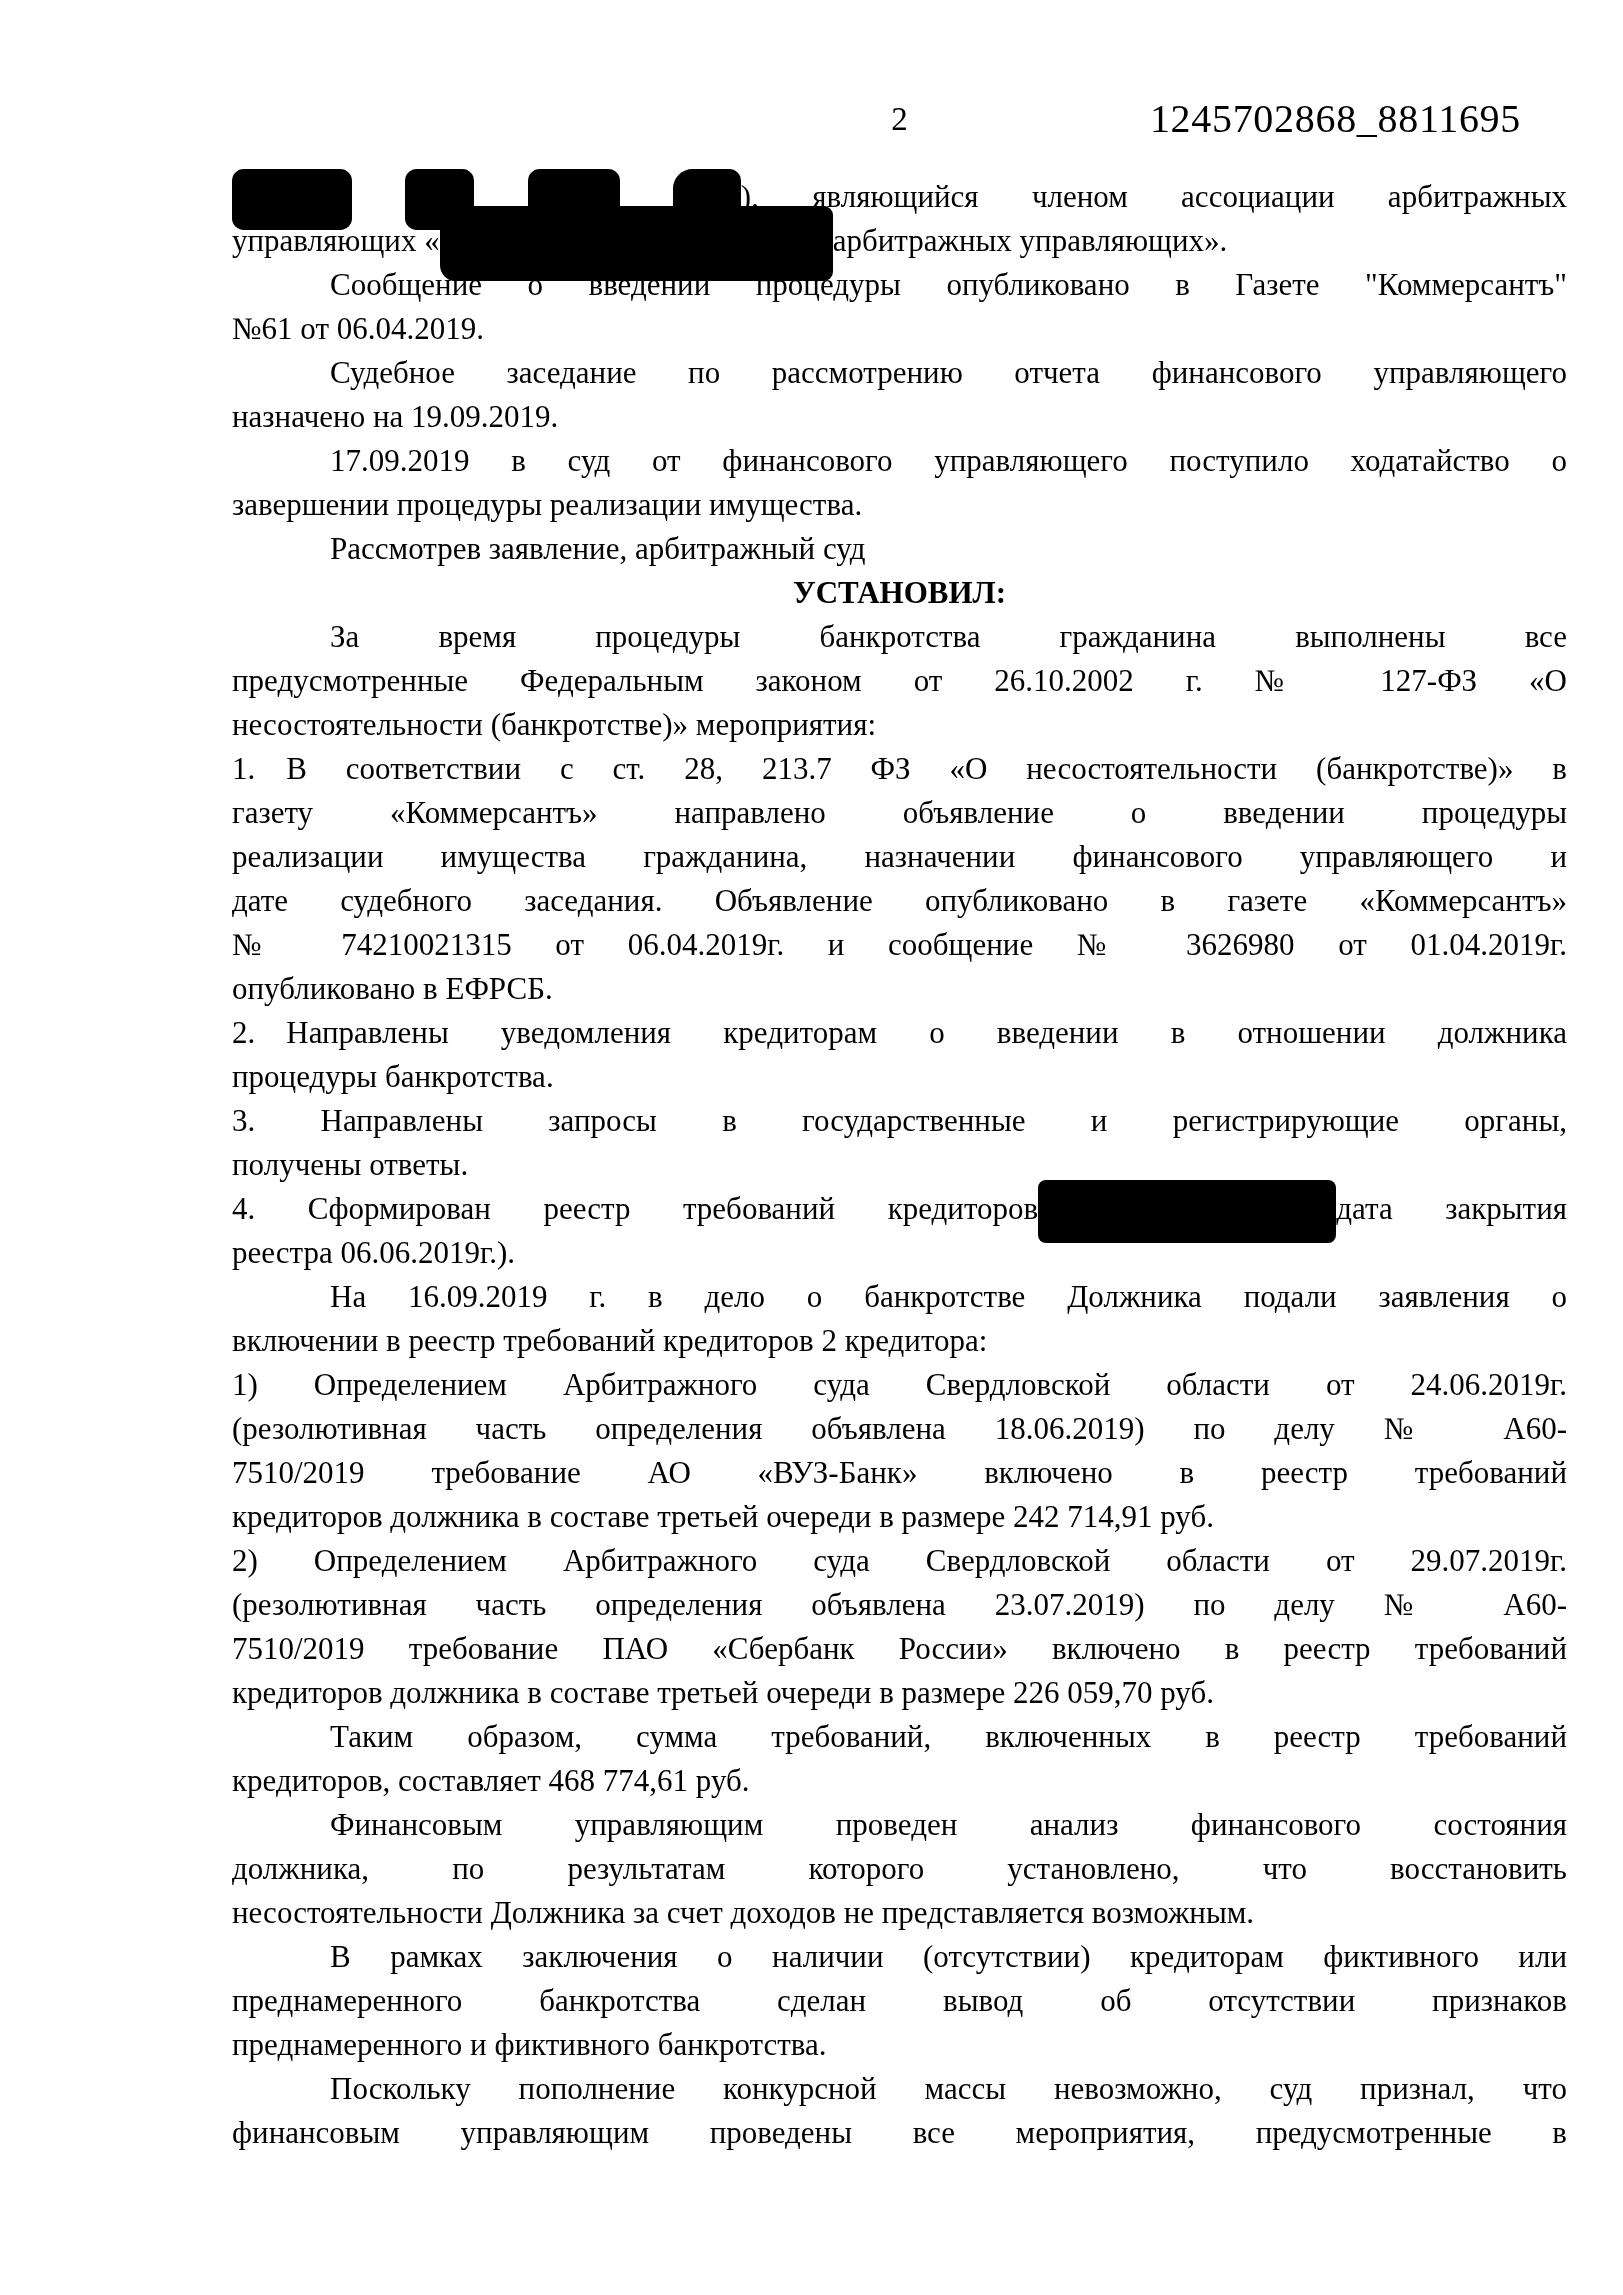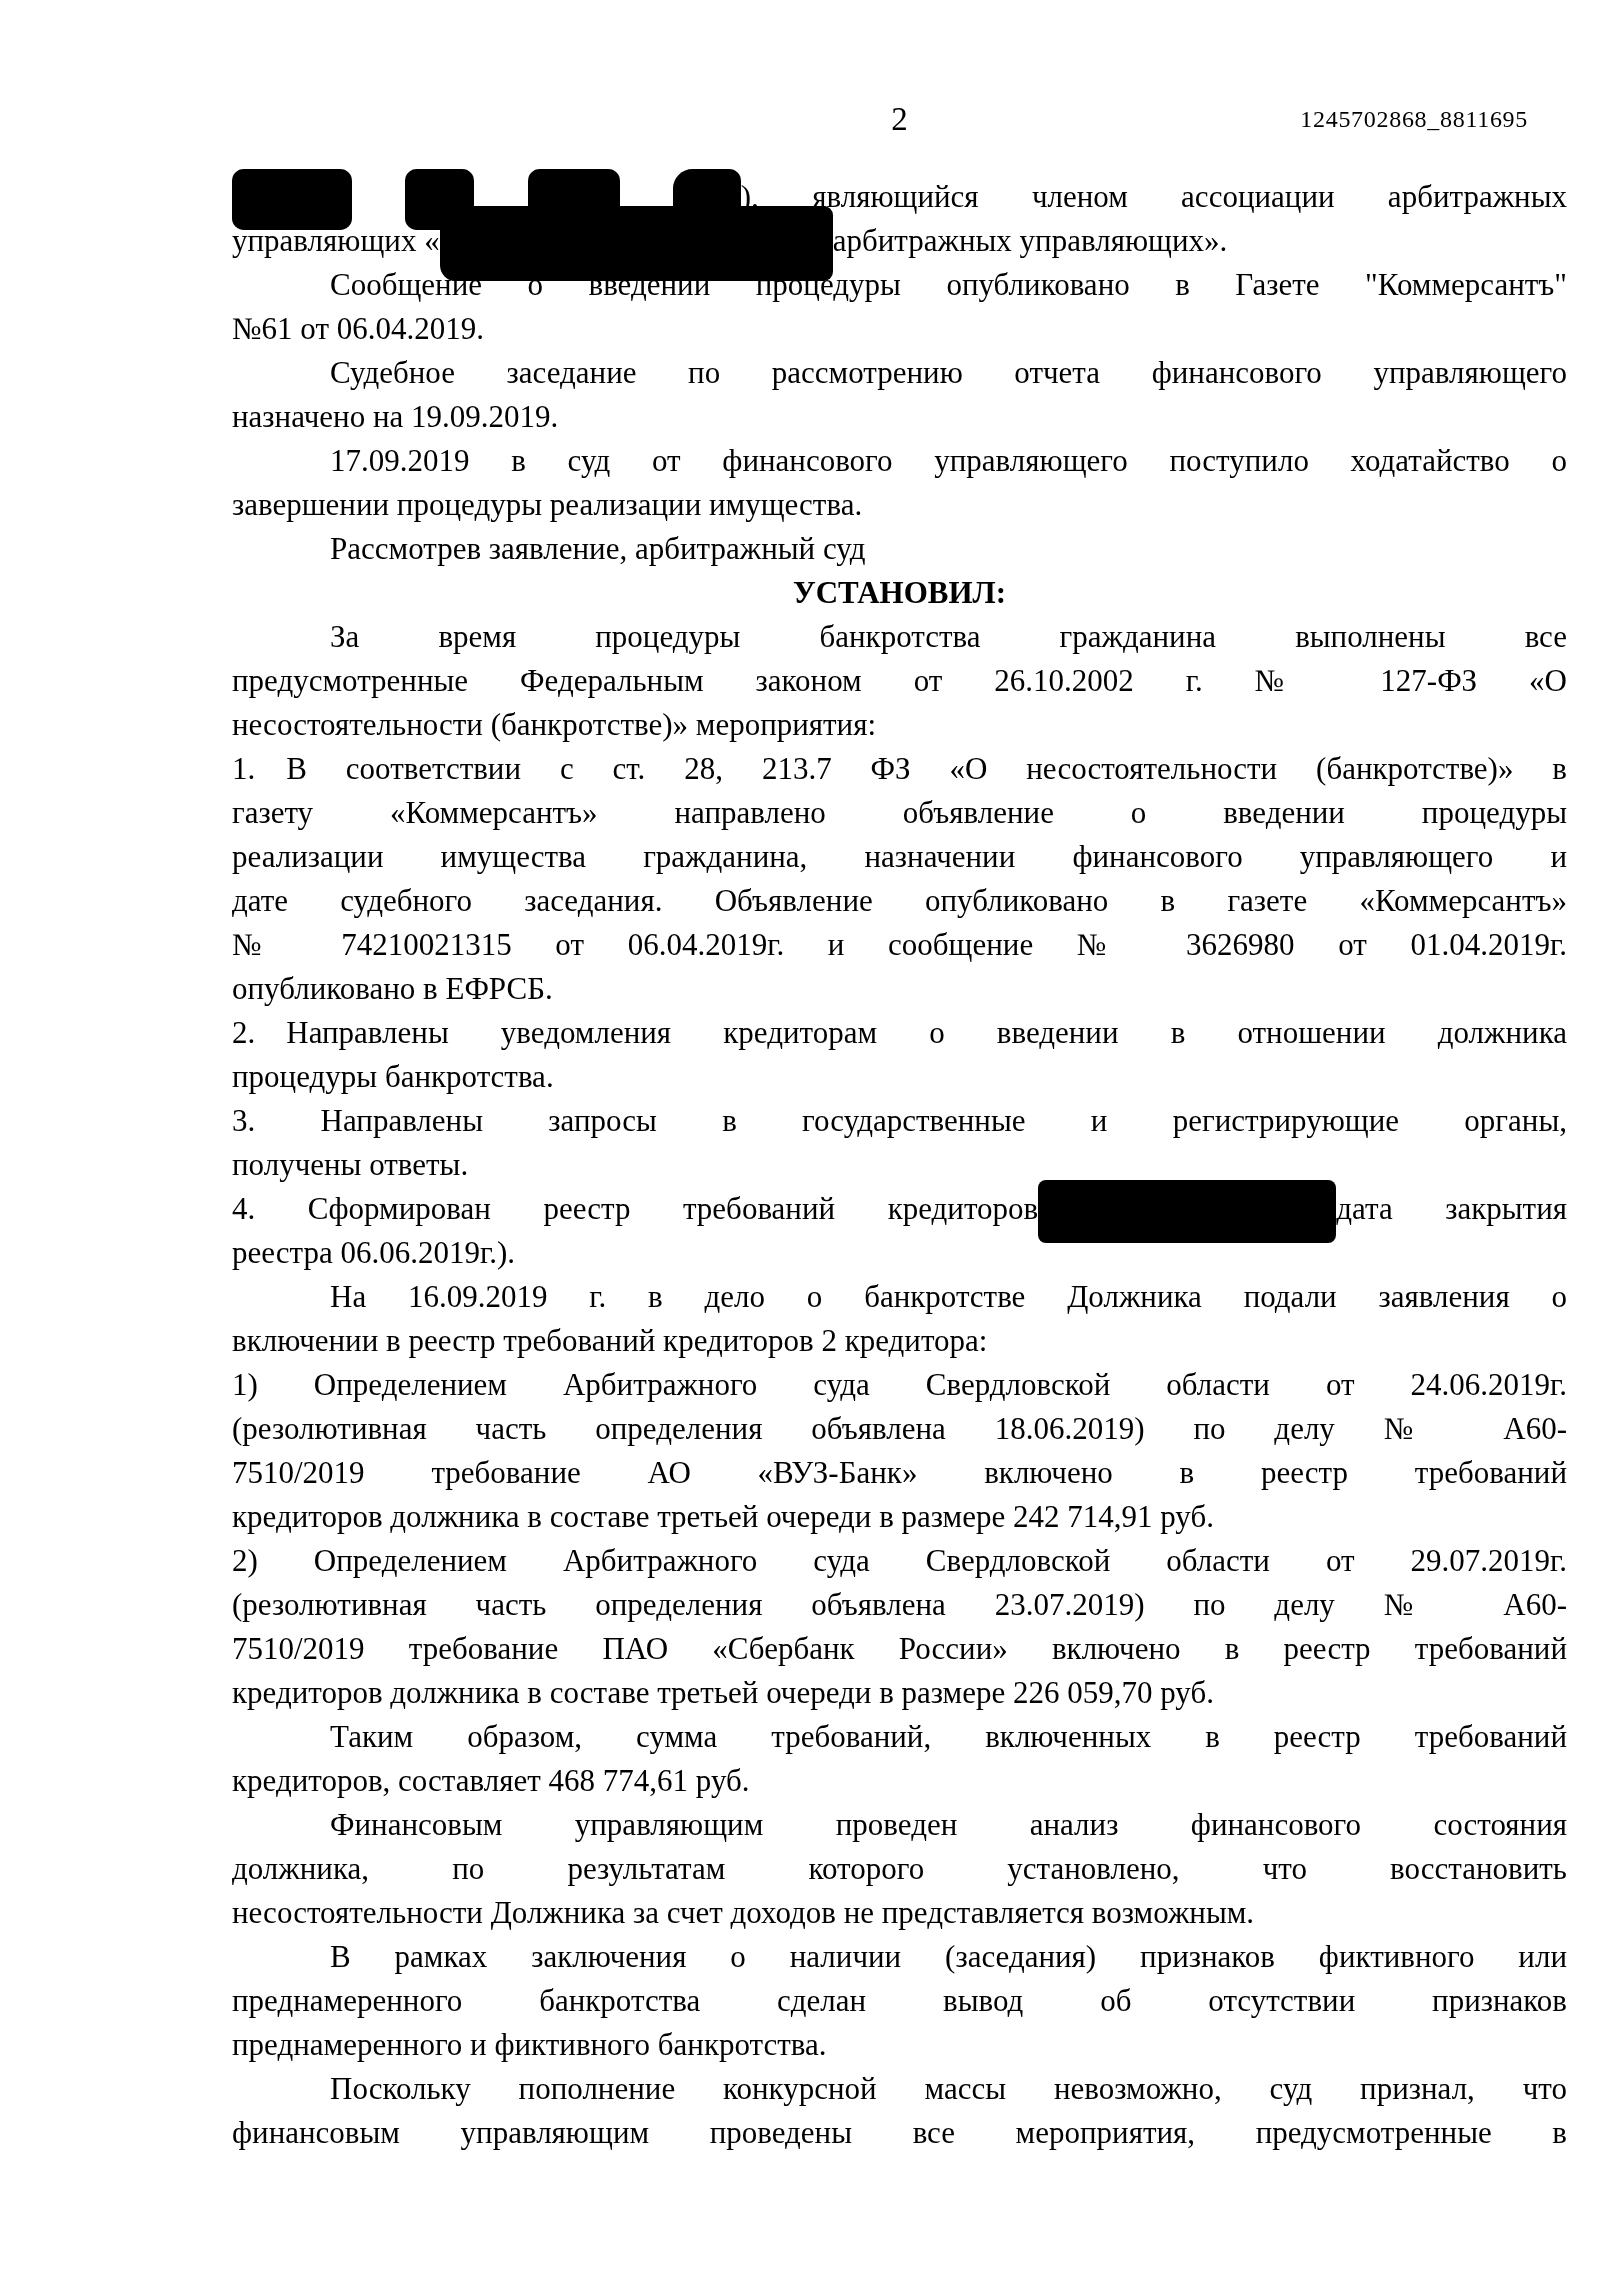--- a/index.html
+++ b/index.html
@@ -21,23 +21,23 @@
     font-size: 33px;
     line-height: 44px;
   }
   .page-num {
     position: absolute;
     left: 0; right: 0;
     text-align: center;
   }
   .doc-id {
     position: absolute;
-    right: 39px;
+    right: 46px;
     top: 0;
-    font-size: 24px;
+    font-size: 40px;
     letter-spacing: 0.7px;
   }
   .bodytext {
     position: absolute;
     top: 175px;
     left: 232px;
     width: 1335px;
     font-size: 31px;
     line-height: 44px;
   }
@@ -111,21 +111,21 @@
     <div class="lnl">кредиторов должника в составе третьей очереди в размере 242 714,91 руб.</div>
     <div class="ln">2) Определением Арбитражного суда Свердловской области от 29.07.2019г.</div>
     <div class="ln">(резолютивная часть определения объявлена 23.07.2019) по делу № А60-</div>
     <div class="ln">7510/2019 требование ПАО «Сбербанк России» включено в реестр требований</div>
     <div class="lnl">кредиторов должника в составе третьей очереди в размере 226 059,70 руб.</div>
     <div class="ln ind">Таким образом, сумма требований, включенных в реестр требований</div>
     <div class="lnl">кредиторов, составляет 468 774,61 руб.</div>
     <div class="ln ind">Финансовым управляющим проведен анализ финансового состояния</div>
     <div class="ln">должника, по результатам которого установлено, что восстановить</div>
     <div class="lnl">несостоятельности Должника за счет доходов не представляется возможным.</div>
-    <div class="ln ind">В рамках заключения о наличии (заседания) признаков фиктивного или</div>
+    <div class="ln ind">В рамках заключения о наличии (отсутствии) кредиторам фиктивного или</div>
     <div class="ln">преднамеренного банкротства сделан вывод об отсутствии признаков</div>
     <div class="lnl">преднамеренного и фиктивного банкротства.</div>
     <div class="ln ind">Поскольку пополнение конкурсной массы невозможно, суд признал, что</div>
     <div class="ln">финансовым управляющим проведены все мероприятия, предусмотренные в</div>
 
   </div>
 </div>
 
 
 </body></html>

